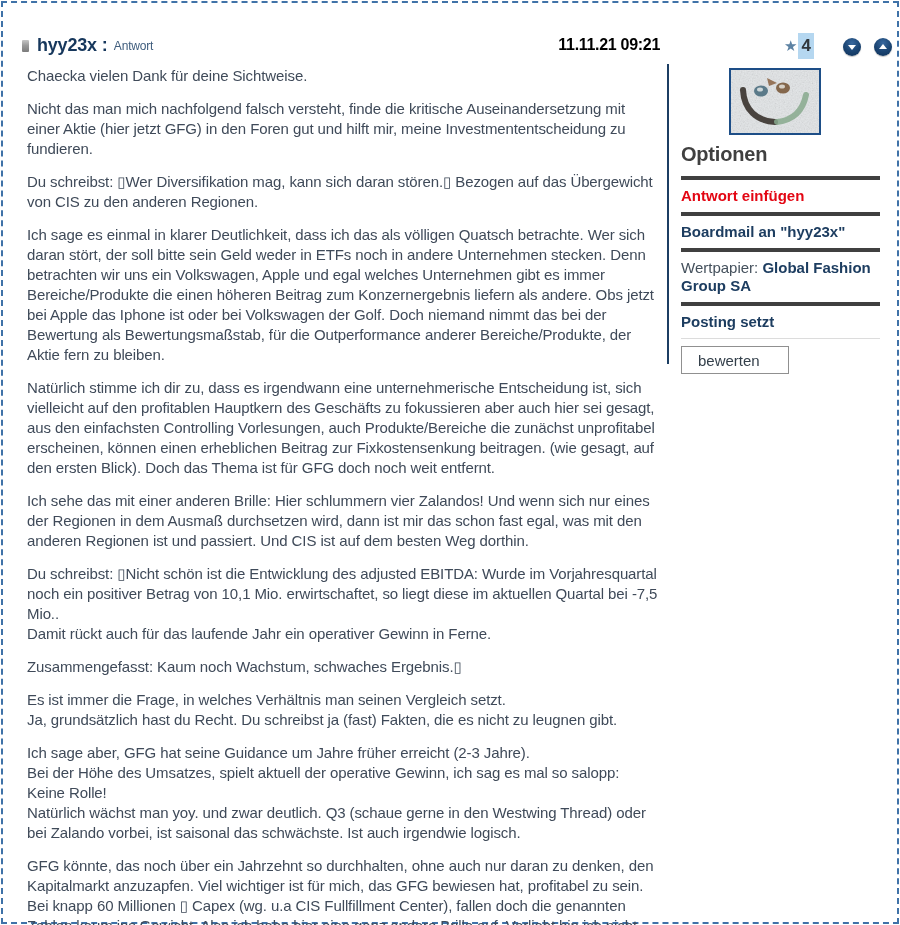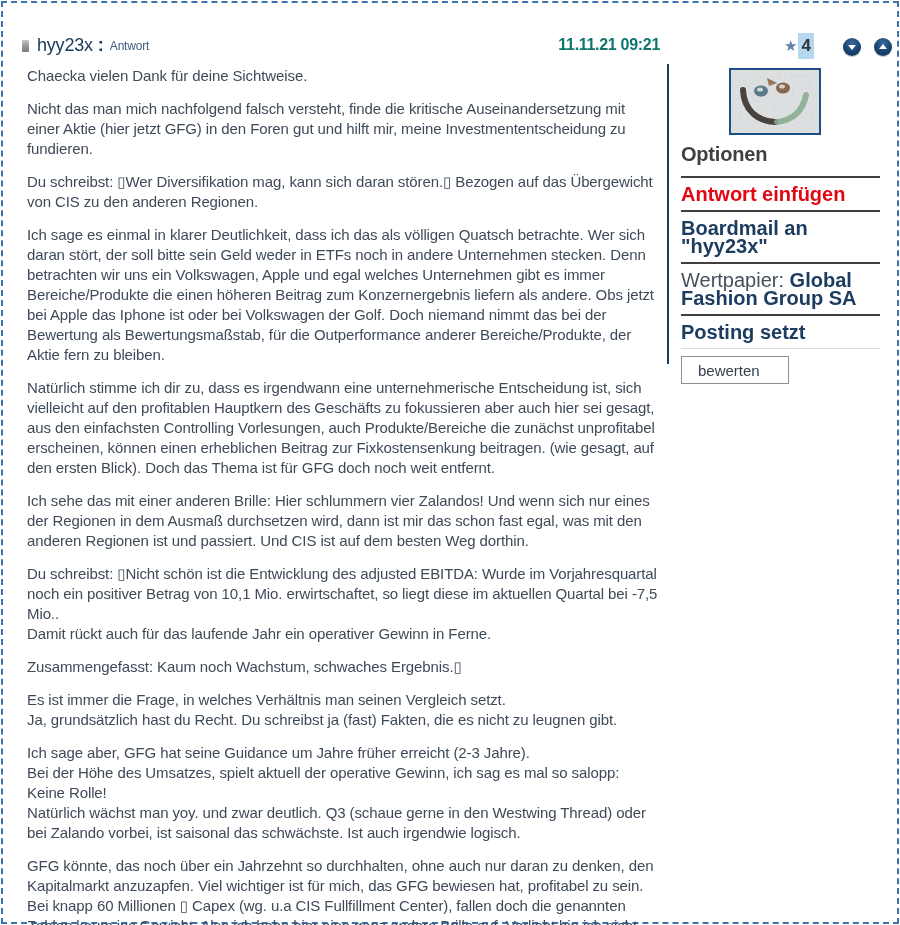--- a/index.html
+++ b/index.html
@@ -10,27 +10,27 @@
   .page-border {
     position:absolute; inset:1px; border:2px dashed #3f72a8; pointer-events:none;
   }
 
   
   .header-left { position:absolute; left:22px; top:35px; display:flex; align-items:center; }
   .doc-icon {
     width:7px; height:12px; margin-right:8px; border-radius:1px;
     background:linear-gradient(180deg,#c6c6c6 0%, #9a9a9a 45%, #7c7c7c 100%);
   }
-  .author-name { font-size:18px; font-weight:400; color:#16375c; letter-spacing:-0.2px; }
+  .author-name { font-size:18px; font-weight:700; color:#16375c; letter-spacing:-0.2px; }
   .author-sep  { font-size:18px; font-weight:700; color:#16375c; margin:0 6px 0 5px; }
   .post-type   { font-size:12px; font-weight:400; color:#3f5d7d; letter-spacing:-0.2px; }
 
   .post-date {
     position:absolute; left:450px; top:36px; width:210px; text-align:right;
-    font-size:16px; font-weight:700; color:#0f766e; letter-spacing:-0.3px;
+    font-size:16px; font-weight:700; color:#000000; letter-spacing:-0.3px;
   }
 
   .rating { position:absolute; left:784px; top:33px; display:flex; align-items:center; }
   .star-icon { font-size:15px; color:#5d82a3; margin-right:1px; }
   .rating-value {
     font-size:17px; font-weight:700; color:#30363c;
     background:#b5d7f0; padding:2px 3px; line-height:22px;
   }
 
   .nav-buttons { position:absolute; left:843px; top:38px; display:flex; gap:13px; }
@@ -61,22 +61,22 @@
   }
   .avatar svg { display:block; width:100%; height:100%; }
 
   .options-title {
     position:absolute; left:681px; top:143px;
     font-size:20px; font-weight:700; color:#404040; letter-spacing:-0.2px;
   }
 
   .options-list { position:absolute; left:681px; top:176px; width:199px; }
   .opt-item {
-    border-top:2px solid #404040; padding:7px 0;
-    font-size:20px; line-height:18px; font-weight:700; color:#1d3d60; cursor:pointer;
+    border-top:4px solid #404040; padding:7px 0;
+    font-size:15px; line-height:18px; font-weight:700; color:#1d3d60; cursor:pointer;
   }
   .opt-item.red { color:#e30613; }
   .opt-label-prefix { font-weight:400; color:#44505c; cursor:default;margin-top:44px; }
   .opt-rate-row { border-top:1px solid #dcdcdc; padding:7px 0 0; }
   .rate-box {
     width:108px; height:28px; box-sizing:border-box; border:1px solid #909090; background:#fff;
     font-size:15px; color:#333f4a; display:flex; align-items:center; padding-left:16px; cursor:pointer;
   }
 </style>
 </head>

